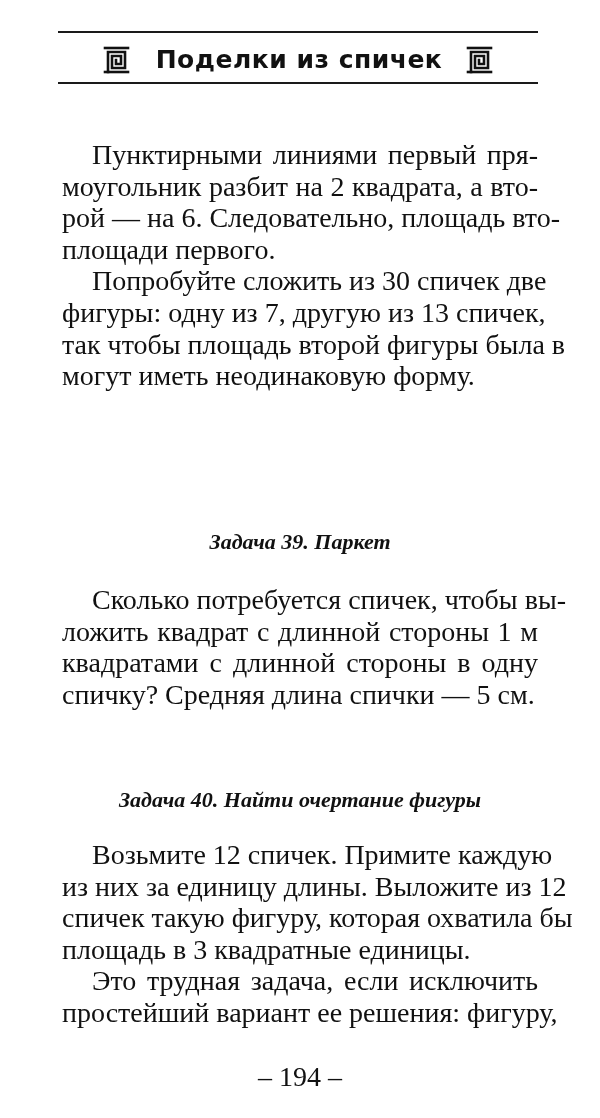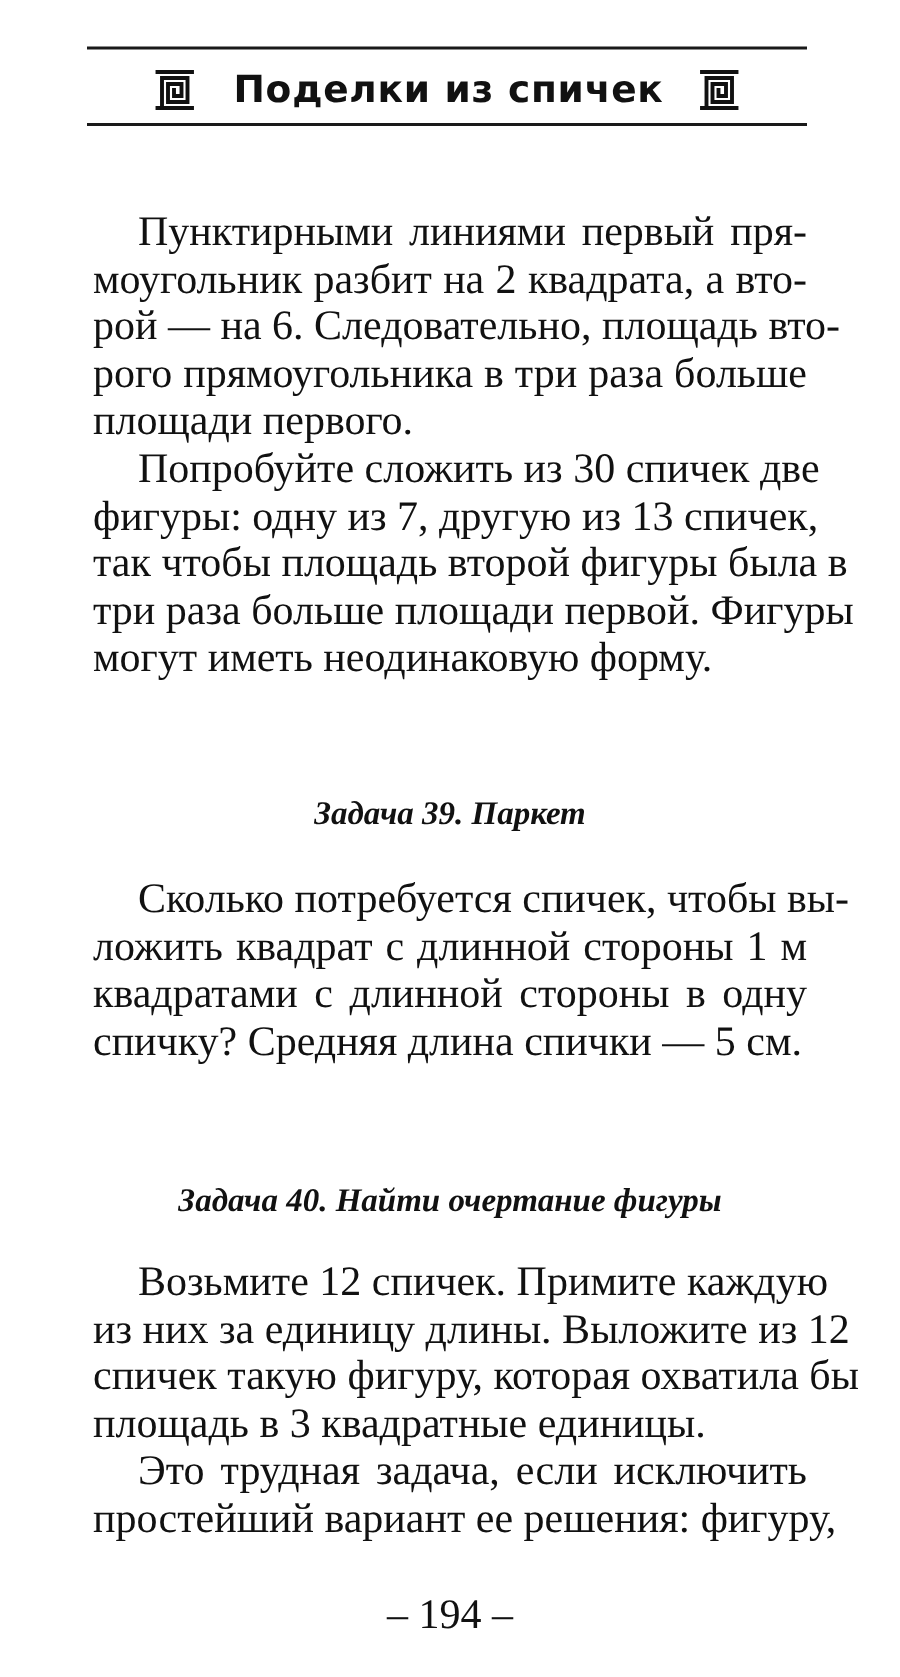--- a/index.html
+++ b/index.html
@@ -133,28 +133,26 @@
       </svg>
     </span>
   </div>
   <div class="rule bottom"></div>
 
   <div class="text-block" style="top:139px;">
     <p>
       <span class="ln first">Пунктирными линиями первый пря-</span>
       <span class="ln">моугольник разбит на 2 квадрата, а вто-</span>
       <span class="ln">рой — на 6. Следовательно, площадь вто-</span>
-      <span class="ln">рого прямоугольника в три раза больше</span>
       <span class="ln last">площади первого.</span>
     </p>
     <p>
       <span class="ln first">Попробуйте сложить из 30 спичек две</span>
       <span class="ln">фигуры: одну из 7, другую из 13 спичек,</span>
       <span class="ln">так чтобы площадь второй фигуры была в</span>
-      <span class="ln">три раза больше площади первой. Фигуры</span>
       <span class="ln last">могут иметь неодинаковую форму.</span>
     </p>
   </div>
 
   <div class="task-heading" style="top:529px;">Задача 39. Паркет</div>
   <div class="text-block" style="top:584px;">
     <p>
       <span class="ln first">Сколько потребуется спичек, чтобы вы-</span>
       <span class="ln">ложить квадрат с длинной стороны 1 м</span>
       <span class="ln">квадратами с длинной стороны в одну</span>

